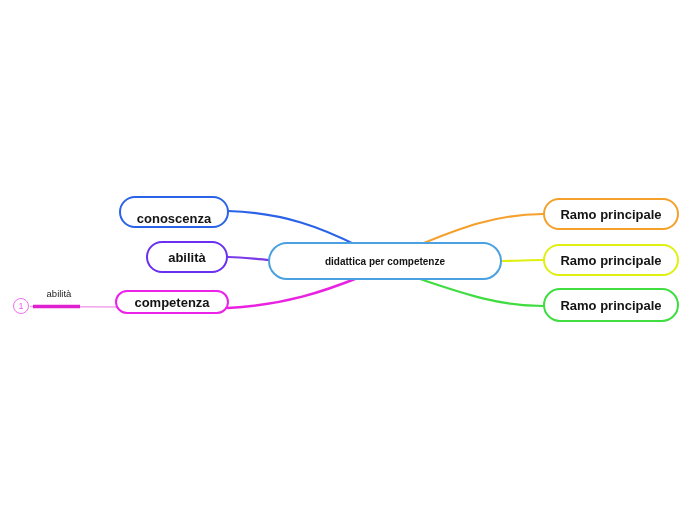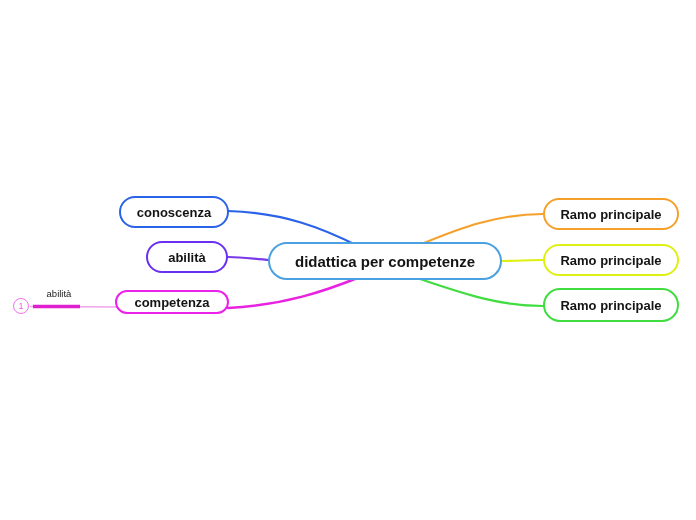--- a/index.html
+++ b/index.html
@@ -31,21 +31,21 @@
     display: flex;
     align-items: center;
     justify-content: center;
     font-weight: 700;
     font-size: 13px;
     color: #141414;
     white-space: nowrap;
     cursor: pointer;
   }
   .node.root {
-    font-size: 15px;
+    font-size: 10px;
     border-radius: 19px;
   }
   .n-conoscenza { left: 119px; top: 196px; width: 110px; height: 32px; }
   .n-abilita    { left: 146px; top: 241px; width:  82px; height: 32px; }
   .n-competenza { left: 115px; top: 290px; width: 114px; height: 24px; }
   .n-root       { left: 268px; top: 242px; width: 234px; height: 38px; }
   .n-ramo1      { left: 543px; top: 198px; width: 136px; height: 32px; }
   .n-ramo2      { left: 543px; top: 244px; width: 136px; height: 32px; }
   .n-ramo3      { left: 543px; top: 288px; width: 136px; height: 34px; }
   .badge {
@@ -86,21 +86,21 @@
     <path d="M 30 306.5 L 122 307" fill="none" stroke="#f0a5ec" stroke-width="1.5" style="stroke: rgb(240, 165, 236);"></path>
     <path d="M 33 306.5 L 80 306.5" fill="none" stroke="#e01fd0" stroke-width="3.5" style="stroke: rgb(224, 31, 208);"></path>
     <path d="M 228 211 C 285 213, 322 228, 358 246" fill="none" stroke="#2b63e8" stroke-width="2.2" stroke-linecap="round" style="stroke: rgb(43, 99, 232);"></path>
     <path d="M 228 257 C 244 257, 254 259, 270 260" fill="none" stroke="#7a3ae8" stroke-width="2.2" stroke-linecap="round" style="stroke: rgb(122, 58, 232);"></path>
     <path d="M 228 308 C 285 305, 325 291, 360 277" fill="none" stroke="#e822e0" stroke-width="2.5" stroke-linecap="round" style="stroke: rgb(232, 34, 224);"></path>
     <path d="M 424 243 C 458 229, 496 214, 543 214" fill="none" stroke="#f5a02b" stroke-width="2.2" stroke-linecap="round" style="stroke: rgb(245, 160, 43);"></path>
     <path d="M 502 261 C 516 261, 530 260, 543 260" fill="none" stroke="#dff010" stroke-width="2.2" stroke-linecap="round" style="stroke: rgb(223, 240, 16);"></path>
     <path d="M 420 279 C 462 293, 498 306, 543 306" fill="none" stroke="#3fdd3f" stroke-width="2.2" stroke-linecap="round" style="stroke: rgb(63, 221, 63);"></path>
   </svg>
 
-  <div class="node n-conoscenza" style="border-color: rgb(43, 99, 232);">
+  <div class="node n-conoscenza" style="border-color: rgb(43, 99, 232); align-items: flex-end;">
     <span>conoscenza</span>
   </div>
 
   <div class="node n-abilita" style="border-color: rgb(106, 47, 240);">
     <span>abilità</span>
   </div>
 
   <div class="node n-competenza" style="border-color: rgb(234, 34, 234);">
     <span>competenza</span>
   </div>

